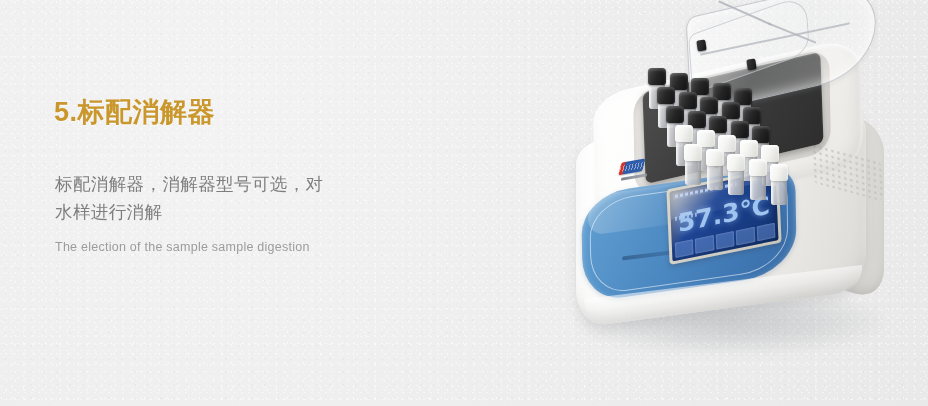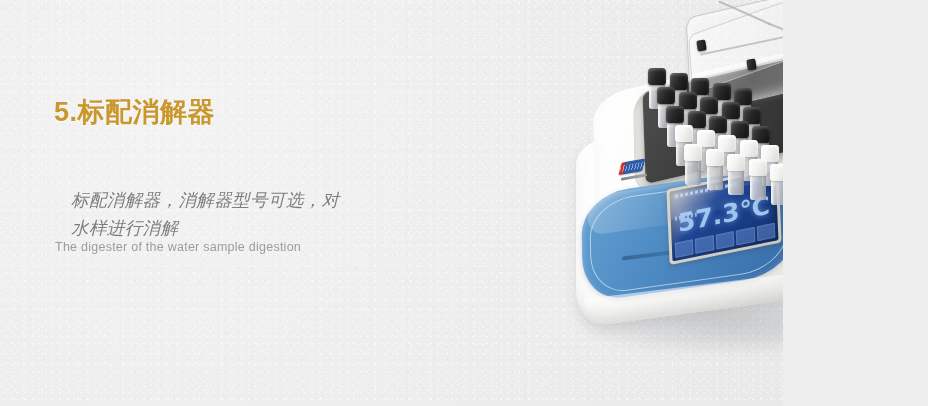--- a/index.html
+++ b/index.html
@@ -5,21 +5,21 @@
 <style>
   html,body{margin:0;padding:0;}
   body{
     width:928px;height:406px;
     background:#eeeeee;
     font-family:"Liberation Sans","DejaVu Sans",sans-serif;
     overflow:hidden;
   }
   #stage{
     position:relative;
-    width:783px;height:406px;
+    width:928px;height:406px;
     background:
       radial-gradient(circle at 22% 28%, #f3f3f3 0%, #ededed 58%, #e9e9e9 100%);
     overflow:hidden;
   }
   
   #stage::before{
     content:"";position:absolute;inset:0;pointer-events:none;
     background-image:
       radial-gradient(circle at 13% 17%, rgba(255,255,255,.75) 0 1px, transparent 1px),
       radial-gradient(circle at 37% 63%, rgba(0,0,0,.025) 0 1px, transparent 1px),
@@ -32,23 +32,23 @@
 
   
   .copy{position:absolute;left:54px;top:98px;z-index:6;}
   .heading{
     font-size:27px;font-weight:bold;letter-spacing:.5px;
     color:#c9972c;line-height:1.1;margin:0;
     text-shadow:0 1px 0 rgba(255,255,255,.7);
     white-space:nowrap;
   }
   .subtitle{
-    margin:16px;position:absolute;top:72px;left:1px;
+    margin:0;position:absolute;top:72px;left:1px;
     font-size:17.5px;line-height:1.62;color:#7e7e7e;
-    letter-spacing:.4px;width:270px;font-weight:400;font-style:italic;
+    letter-spacing:.4px;width:270px;font-weight:400;
   }
   .eng{
     margin:0;position:absolute;top:124px;left:1px;
     font-size:12.5px;line-height:1.5;color:#9c9c9c;
     letter-spacing:.25px;white-space:nowrap;font-weight:400;
   }
 
   
   #device{position:absolute;left:540px;top:-6px;width:388px;height:400px;z-index:4;}
 
@@ -275,21 +275,21 @@
   }
 </style>
 </head>
 <body>
 
 <div id="stage">
 
   <div class="copy">
     <h2 class="heading">5.标配消解器</h2>
     <p class="subtitle">标配消解器，消解器型号可选，对水样进行消解</p>
-    <p class="eng" style="top:140px">The digester of the water sample digestion</p>
+    <p class="eng" style="top:140px">The election of the sample sample digestion</p>
   </div>
 
   <div id="device">
 
     <div class="ground-shadow"></div>
 
     <div class="body-right"></div>
     <div class="body-main"></div>
     <div class="body-top"></div>
     <div class="well"></div>

